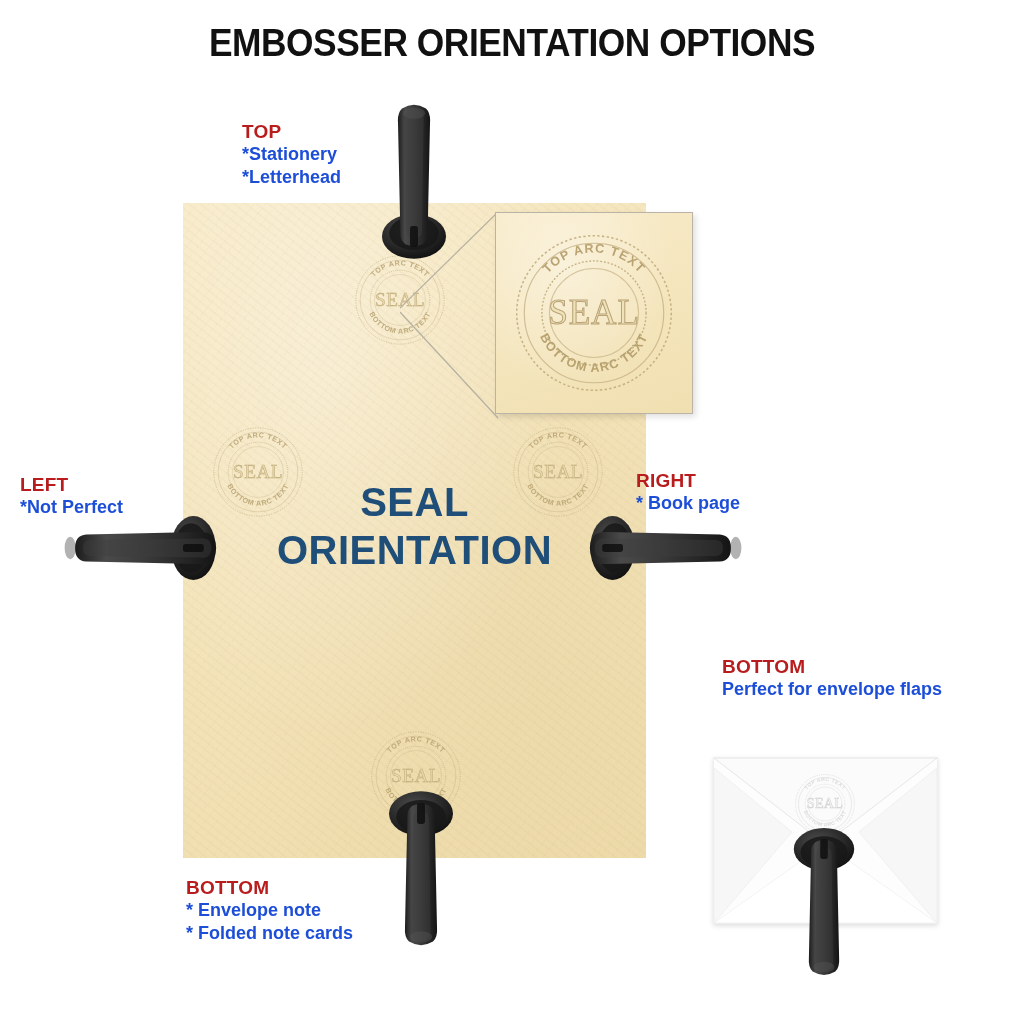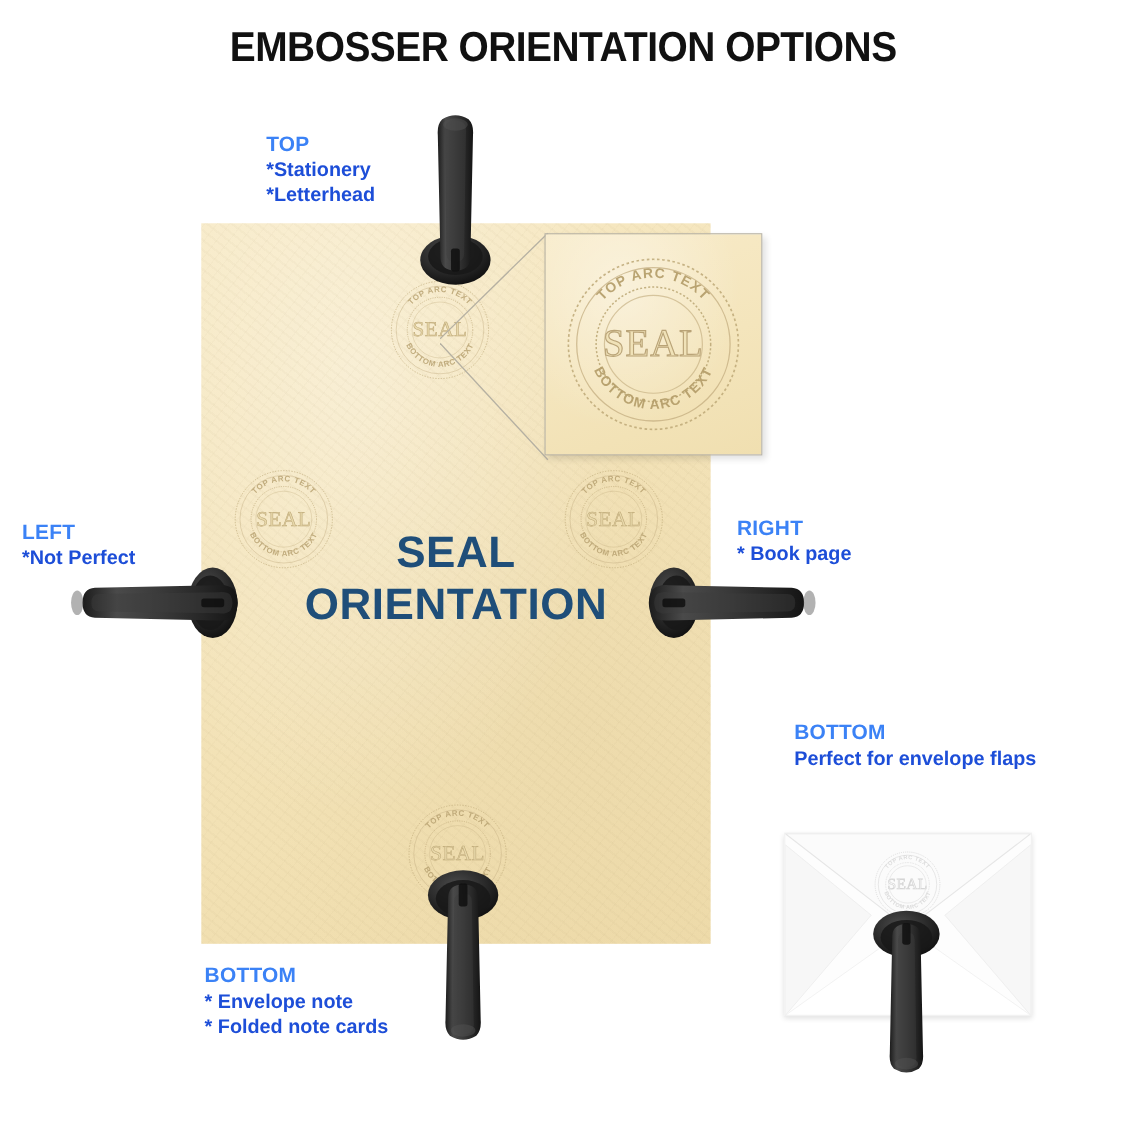--- a/index.html
+++ b/index.html
@@ -18,21 +18,21 @@
     text-align:center;
     font-size:38px;font-weight:bold;color:#111111;
     letter-spacing:-0.5px;
     transform:scaleX(0.93);
     font-family:"Liberation Sans", sans-serif;
   }
 
   
   .callout{position:absolute;}
   .callout .hd{
-    color:#3b82f6;font-weight:bold;font-size:19px;line-height:23px;
+    color:#b91c1c;font-weight:bold;font-size:19px;line-height:23px;
     letter-spacing:0.2px;
   }
   .callout .ln{
     color:#1d4ed8;font-weight:bold;font-size:18px;line-height:23px;
   }
 
   
   .paper{
     position:absolute;left:183px;top:203px;width:463px;height:655px;
     background:
@@ -299,21 +299,21 @@
     <div class="hd">TOP</div>
     <div class="ln">*Stationery</div>
     <div class="ln">*Letterhead</div>
   </div>
 
   <div class="callout" style="left:20px;top:473px;">
     <div class="hd">LEFT</div>
     <div class="ln">*Not Perfect</div>
   </div>
 
-  <div class="callout" style="left:670px;top:469px;">
+  <div class="callout" style="left:636px;top:469px;">
     <div class="hd">RIGHT</div>
     <div class="ln">* Book page</div>
   </div>
 
   <div class="callout" style="left:186px;top:876px;">
     <div class="hd">BOTTOM</div>
     <div class="ln">* Envelope note</div>
     <div class="ln">* Folded note cards</div>
   </div>
 

